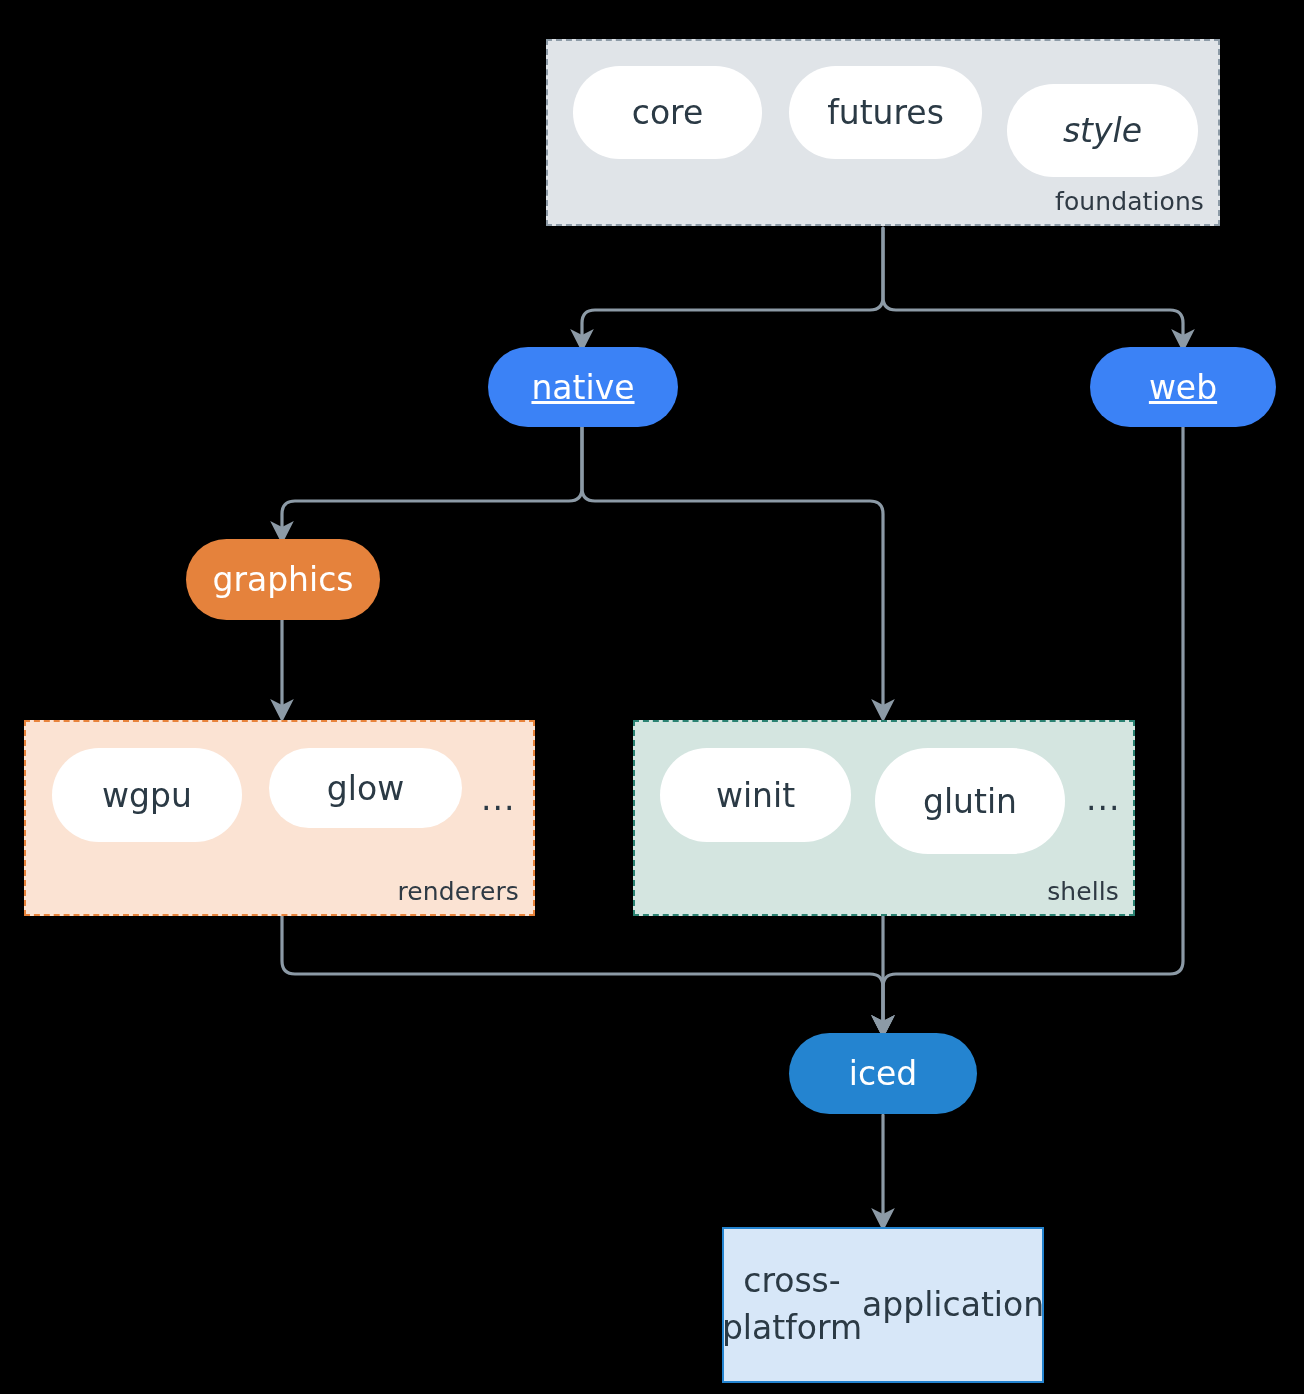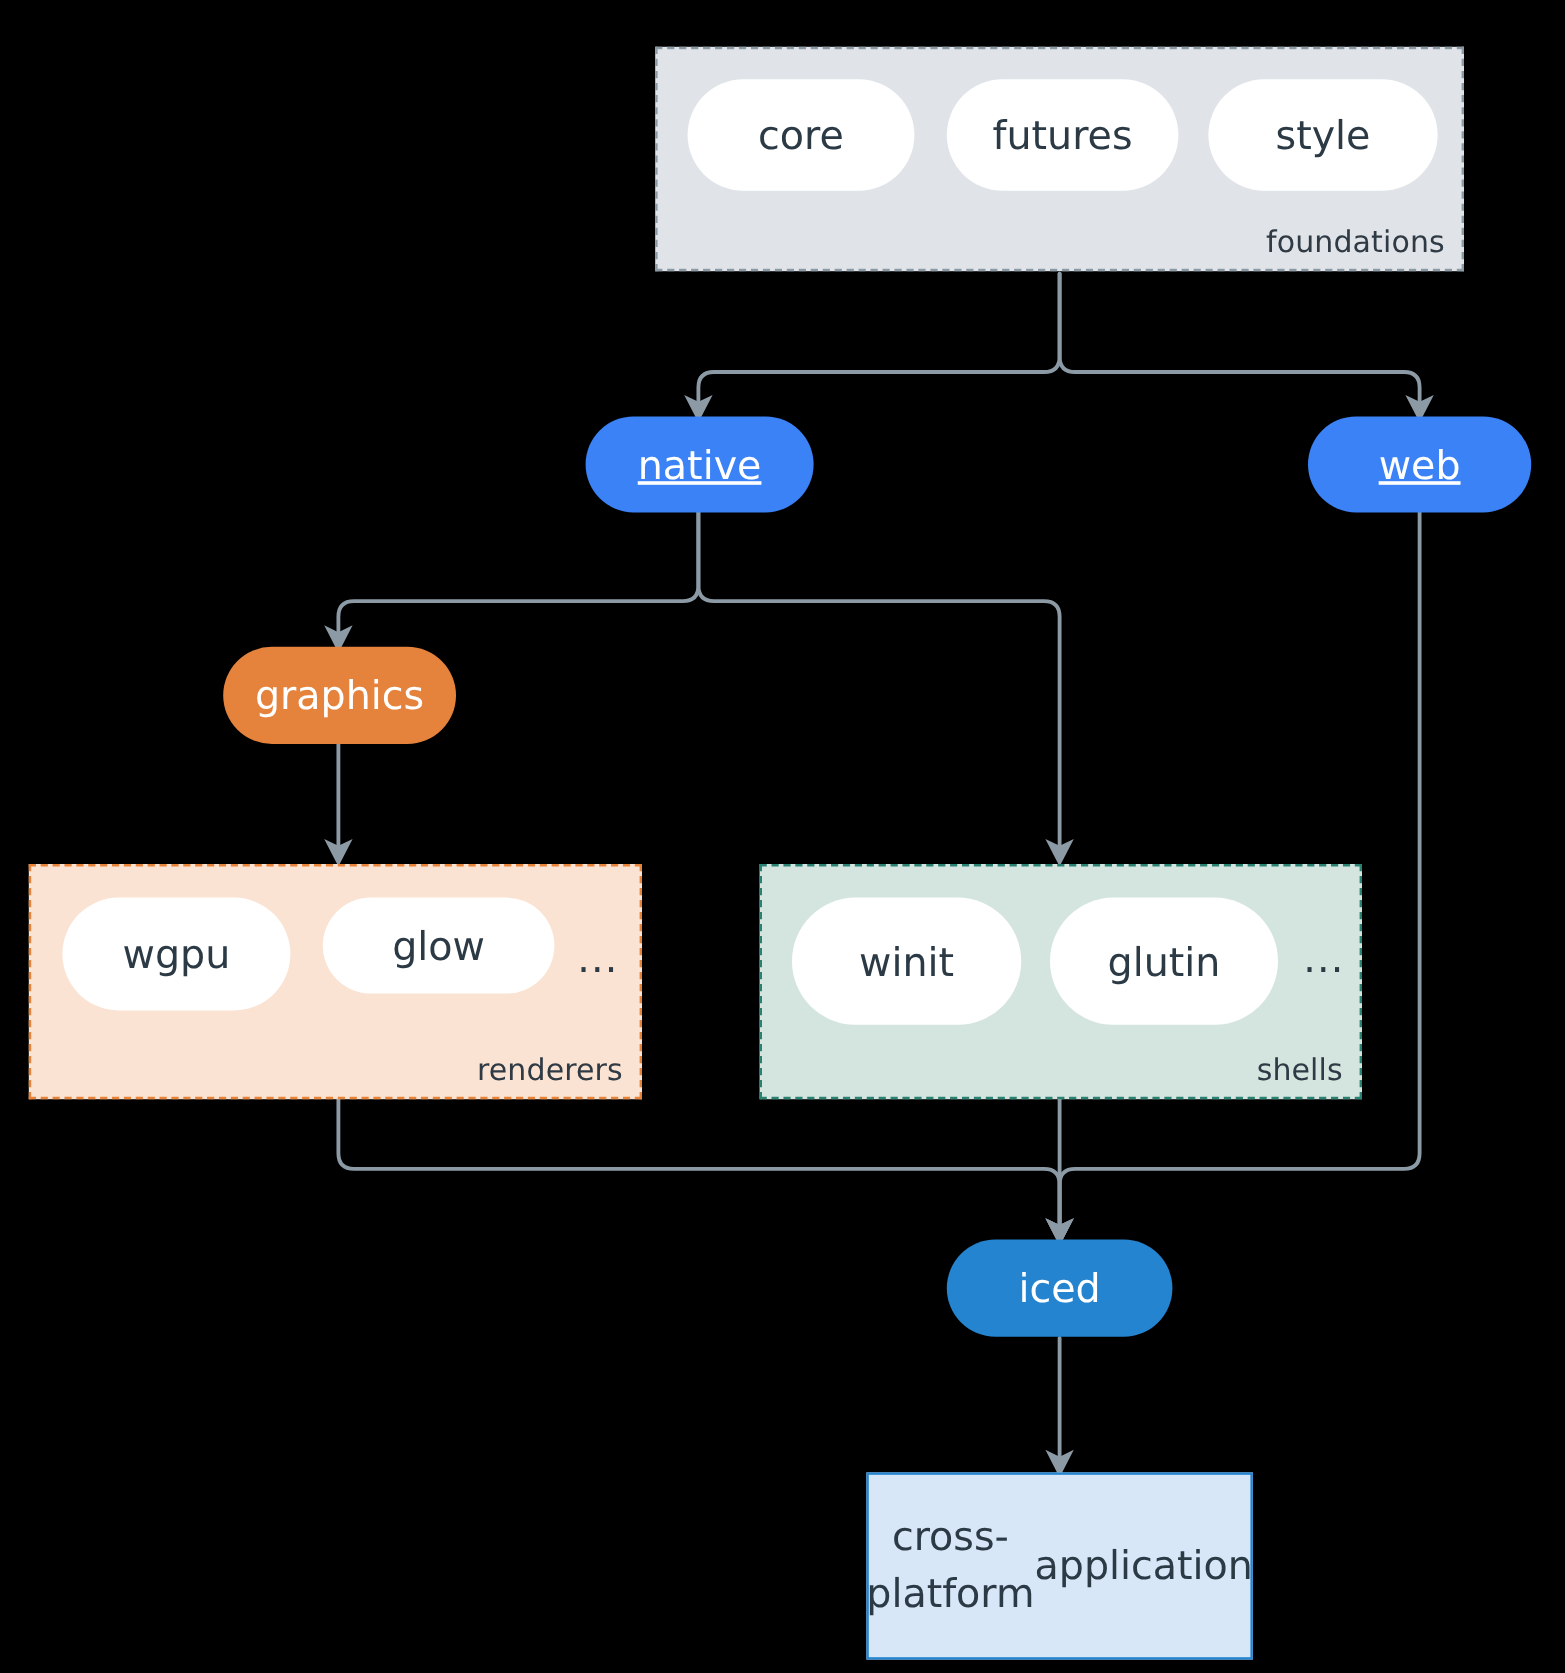--- a/index.html
+++ b/index.html
@@ -161,21 +161,21 @@
   </svg>
 
   <div id="cluster-foundations" class="cluster">
     <div class="cluster-pills">
       <div class="pill-white" style="left:25px; top:25px; width:189px; height:93px;">
         <span>core</span>
       </div>
       <div class="pill-white" style="left:241px; top:25px; width:193px; height:93px;">
         <span>futures</span>
       </div>
-      <div class="pill-white" style="left:459px; top:25px; width:191px; height:93px;">
+      <div class="pill-white" style="left:459px; top:43px; width:191px; height:93px;font-style:italic;">
         <span>style</span>
       </div>
     </div>
     <div class="cluster-label">foundations</div>
   </div>
 
   <div class="node-pill node-purple" style="left:488px; top:333px; width:190px; height:80px;">
     <span>native</span>
   </div>
 
@@ -195,21 +195,21 @@
       <div class="pill-white" style="left:243px; top:26px; width:193px; height:80px;">
         <span>glow</span>
       </div>
       <div class="ellipsis" style="left:455px; top:60px;">...</div>
     </div>
     <div class="cluster-label">renderers</div>
   </div>
 
   <div id="cluster-shells" class="cluster">
     <div class="cluster-pills">
-      <div class="pill-white" style="left:25px; top:26px; width:191px; height:106px;text-align:center;">
+      <div class="pill-white" style="left:25px; top:26px; width:191px; height:94px;text-align:center;">
         <span>winit</span>
       </div>
       <div class="pill-white" style="left:240px; top:26px; width:190px; height:106px;">
         <span>glutin</span>
       </div>
       <div class="ellipsis" style="left:451px; top:60px;">...</div>
     </div>
     <div class="cluster-label">shells</div>
   </div>
 

